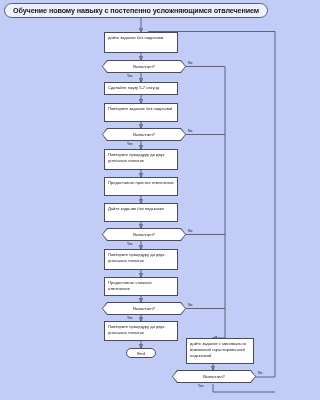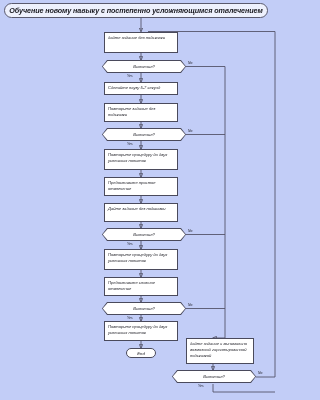--- a/index.html
+++ b/index.html
@@ -3,21 +3,21 @@
 <meta charset="utf-8">
 <style>
   html,body{margin:0;padding:0;}
   body{
     width:283px;height:400px;
     background:#c2cdf7;
     font-family:"Liberation Sans", sans-serif;
     overflow:hidden;
     position:relative;
   }
-  #canvas{position:absolute;left:0;top:0;width:283px;height:400px;font-style:italic;}
+  #canvas{position:absolute;left:0;top:0;width:283px;height:400px;}
 
   .title-bar{
     position:absolute;
     left:4px;top:3px;
     width:264px;height:15px;
     background:#eef1fd;
     border:1px solid #5a5a6e;
     border-radius:8px;
     display:flex;align-items:center;justify-content:center;
     box-sizing:border-box;

